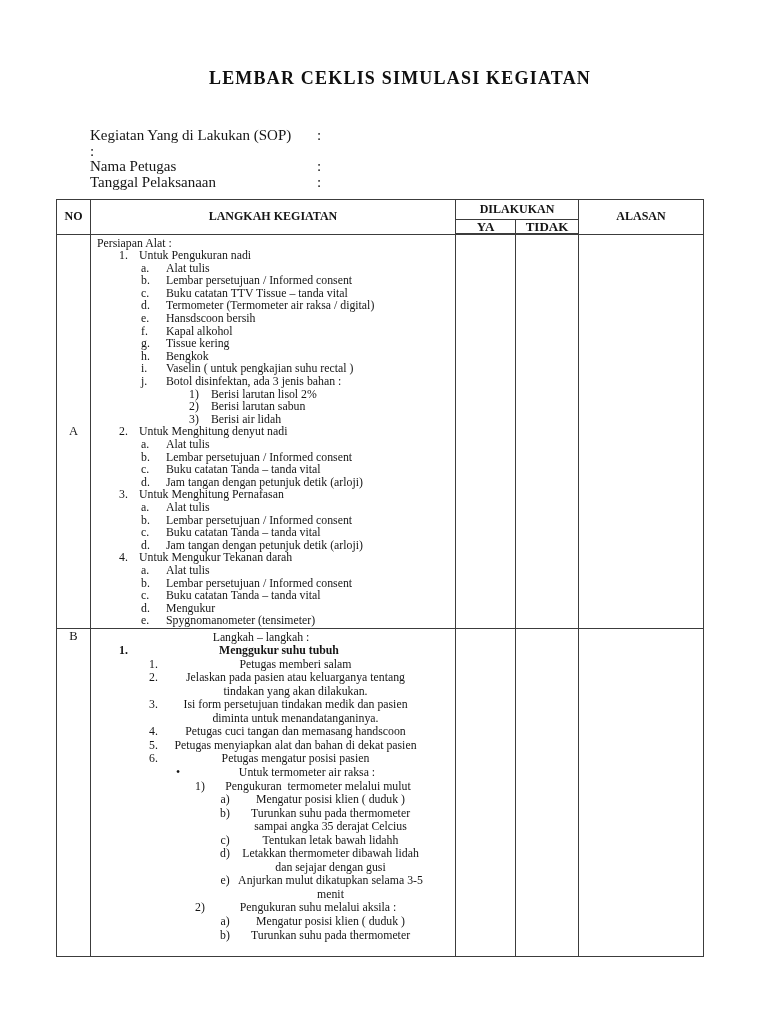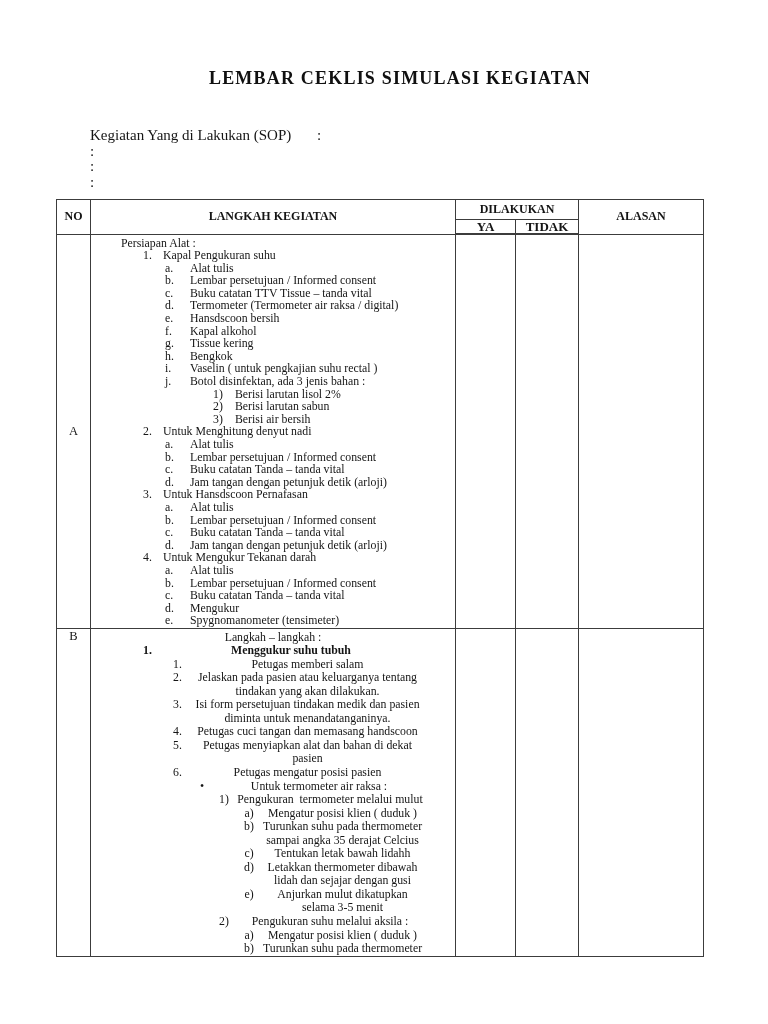--- a/index.html
+++ b/index.html
@@ -50,21 +50,21 @@
   th.th-rowspan { border-bottom-width: 2px; }
 
   td.no-cell { text-align: center; font-size: 12.5px; }
   td.no-top { vertical-align: top; padding-top: 3px; }
   td.no-middle { vertical-align: middle; }
   td.step-cell { vertical-align: top; }
   .step-content { padding: 2px 30px 0 0; overflow: hidden; }
   .step-a { height: 391px; line-height: 12.6px; }
   .step-b { height: 325px; line-height: 13.55px; text-align: center; }
 
-  .line { display: flex; margin-left: 24px; }
+  .line { display: flex; }
   .line .marker { flex: none; }
   .line .text { flex: 1; white-space: pre-wrap; }
   .lv0 { padding-left: 6px; }
   .lv1 { padding-left: 28px; }  .lv1 .marker { width: 20px; }
   .lv1b { padding-left: 23px; } .lv1b .marker { width: 19px; }
   .lv2 { padding-left: 50px; }  .lv2 .marker { width: 25px; }
   .lv3 { padding-left: 76px; }  .lv3 .marker { width: 22px; }
   .lv4 { padding-left: 98px; }  .lv4 .marker { width: 22px; }
   .lv5 { padding-left: 123px; } .lv5 .marker { width: 22px; }
   .bold { font-weight: bold; }
@@ -79,24 +79,26 @@
   <div class="info-block">
     <div class="info-row">
       <span class="info-label">Kegiatan Yang di Lakukan (SOP)</span>
       <span class="info-colon">:</span>
     </div>
     <div class="info-row">
       <span class="info-colon">:</span>
       <span class="info-value"></span>
     </div>
     <div class="info-row">
+      <span class="info-label">Nama Petugas</span>
       <span class="info-colon">:</span>
       <span class="info-value"></span>
     </div>
     <div class="info-row">
+      <span class="info-label">Tanggal Pelaksanaan</span>
       <span class="info-colon">:</span>
       <span class="info-value"></span>
     </div>
   </div>
 
   <div class="table-wrap">
     <table class="checklist">
       <colgroup>
         <col style="width:34px">
         <col style="width:365px">
@@ -119,21 +121,21 @@
       <tbody id="table-body">
           <tr>
             <td class="no-cell no-middle">A</td>
             <td class="step-cell">
               <div class="step-content step-a">
                 <div class="line lv0">
                   <span class="text">Persiapan Alat :</span>
                 </div>
                 <div class="line lv1">
                   <span class="marker">1.</span>
-                  <span class="text">Kapal Pengukuran suhu</span>
+                  <span class="text">Untuk Pengukuran nadi</span>
                 </div>
                 <div class="line lv2">
                   <span class="marker">a.</span>
                   <span class="text">Alat tulis</span>
                 </div>
                 <div class="line lv2">
                   <span class="marker">b.</span>
                   <span class="text">Lembar persetujuan / Informed consent</span>
                 </div>
                 <div class="line lv2">
@@ -171,21 +173,21 @@
                 <div class="line lv4">
                   <span class="marker">1)</span>
                   <span class="text">Berisi larutan lisol 2%</span>
                 </div>
                 <div class="line lv4">
                   <span class="marker">2)</span>
                   <span class="text">Berisi larutan sabun</span>
                 </div>
                 <div class="line lv4">
                   <span class="marker">3)</span>
-                  <span class="text">Berisi air bersih</span>
+                  <span class="text">Berisi air lidah</span>
                 </div>
                 <div class="line lv1">
                   <span class="marker">2.</span>
                   <span class="text">Untuk Menghitung denyut nadi</span>
                 </div>
                 <div class="line lv2">
                   <span class="marker">a.</span>
                   <span class="text">Alat tulis</span>
                 </div>
                 <div class="line lv2">
@@ -195,21 +197,21 @@
                 <div class="line lv2">
                   <span class="marker">c.</span>
                   <span class="text">Buku catatan Tanda – tanda vital</span>
                 </div>
                 <div class="line lv2">
                   <span class="marker">d.</span>
                   <span class="text">Jam tangan dengan petunjuk detik (arloji)</span>
                 </div>
                 <div class="line lv1">
                   <span class="marker">3.</span>
-                  <span class="text">Untuk Hansdscoon Pernafasan</span>
+                  <span class="text">Untuk Menghitung Pernafasan</span>
                 </div>
                 <div class="line lv2">
                   <span class="marker">a.</span>
                   <span class="text">Alat tulis</span>
                 </div>
                 <div class="line lv2">
                   <span class="marker">b.</span>
                   <span class="text">Lembar persetujuan / Informed consent</span>
                 </div>
                 <div class="line lv2">

